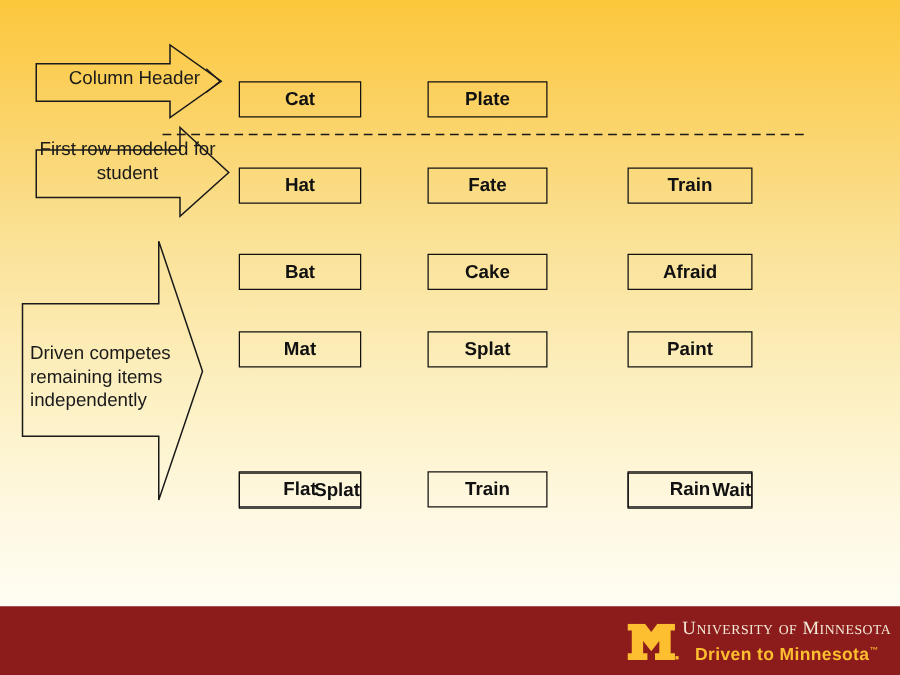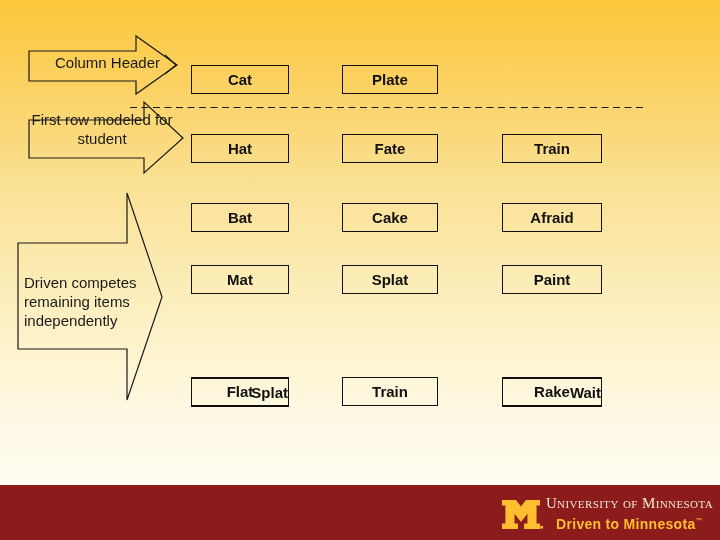--- a/index.html
+++ b/index.html
@@ -71,21 +71,21 @@
   <div class="wbox r2 c0">Bat</div>
   <div class="wbox r2 c1">Cake</div>
   <div class="wbox r2 c2">Afraid</div>
 
   <div class="wbox r3 c0">Mat</div>
   <div class="wbox r3 c1">Splat</div>
   <div class="wbox r3 c2">Paint</div>
 
   <div class="wbox r4 c0">Flat</div>
   <div class="wbox r4 c1">Train</div>
-  <div class="wbox r4 c2">Rake</div>
+  <div class="wbox r4 c2">Rain</div>
 
   <div class="wbox r5 c0">Splat</div>
   <div class="wbox r5 c2">Wait</div>
 
   <div class="footer-bar">
     <div class="logo">
       <svg class="logo-m" width="41" height="29" viewBox="0 0 108 76" xmlns="http://www.w3.org/2000/svg">
         <polygon fill="#fdbe2f" points="0,0 37,0 50,17 63,0 100,0 100,14 91,14 91,62 100,62 100,76 58,76 58,62 67,62 67,36 50,58 33,36 33,62 42,62 42,76 0,76 0,62 9,62 9,14 0,14"></polygon>
         <rect x="101" y="68" width="7" height="7" fill="#fdbe2f"></rect>
       </svg>

